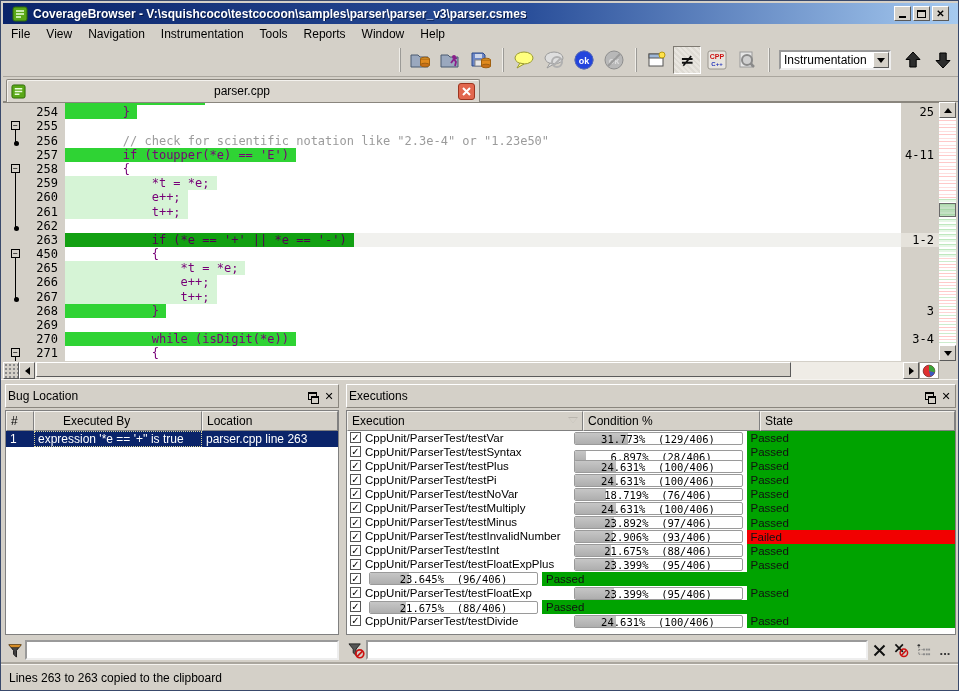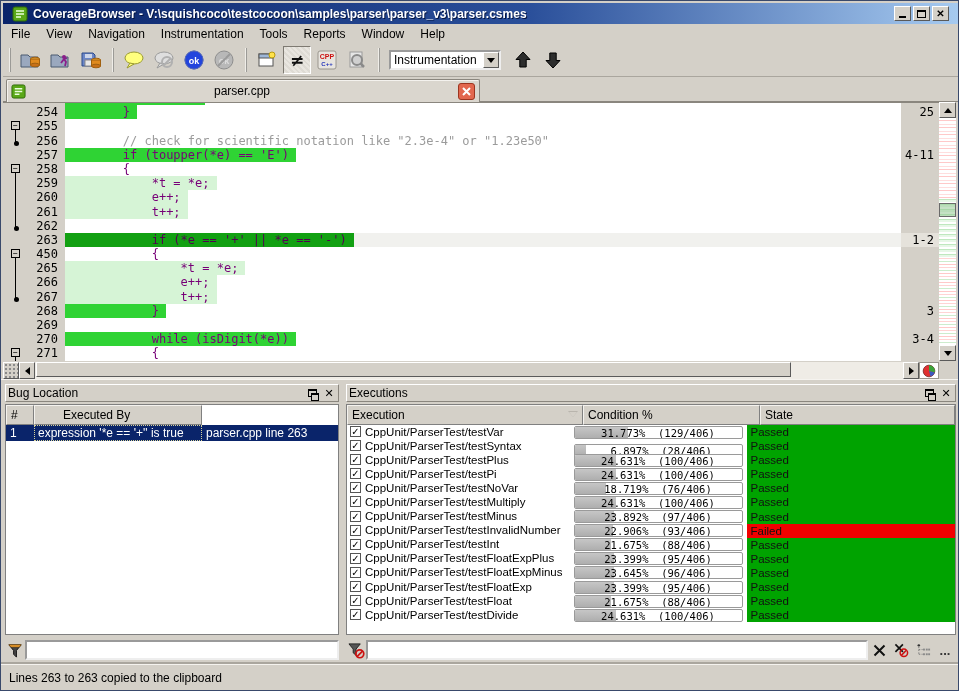--- a/index.html
+++ b/index.html
@@ -22,21 +22,21 @@
   .winbtn .minb { display:block; width:7px; height:2px; background:#000; margin-top:7px;}
   .winbtn .maxb { display:block; width:9px; height:8px; border:1px solid #000; border-top-width:2px;}
 
   
   .menubar { position:absolute; left:2px; top:23px; width:955px; height:20px;
     display:flex; align-items:center; font-size:12px; }
   .mi { padding:2px 8px; color:#000; }
 
   
   .toolbar { position:absolute; left:2px; top:43px; width:955px; height:33px;
-    display:flex; align-items:center; border-bottom:1px solid #aaa69e; }
+    display:flex; align-items:center; border-bottom:1px solid #aaa69e;justify-content:flex-end; }
   .handle { width:3px; height:24px; border-left:2px ridge #efede8; margin:0 4px 0 6px; }
   .tbtn { width:28px; height:28px; background:transparent; border:1px solid transparent;
     display:flex; align-items:center; justify-content:center; margin:0 1px; }
   .tbtn.pressed { border:1px solid; border-color:#7e7a72 #fff #fff #7e7a72;
     background:repeating-linear-gradient(45deg,#e9e6e0 0 2px,#dedbd4 2px 4px); }
   .neqg { font-size:17px; font-weight:bold; color:#111; font-family:"DejaVu Sans",sans-serif; }
   .combo { width:112px; height:20px; background:#fff; border:2px inset #eee;
     display:flex; align-items:center; margin-left:4px; }
   .combo .cval { flex:1; font-size:12px; padding-left:3px; white-space:nowrap; overflow:hidden;}
   .combo .cbtn { width:16px; height:16px; background:#d4d0c8; border:1px solid;
@@ -107,21 +107,21 @@
   .piebtn { width:20px; height:17px; background:#fff; border:1px solid #9a968e;
     display:flex; align-items:center; justify-content:center;}
   .corner { position:absolute; left:936px; top:260px; width:19px; height:17px; background:#d4d0c8;}
 
   
   .dockarea { position:absolute; left:0; top:378px; width:959px; height:285px; background:#d4d0c8;
     border-top:1px solid #f5f3ef; }
   .panel { position:absolute; top:4px; bottom:2px; display:flex; flex-direction:column; }
   .panel.bug { left:4px; width:334px; }
   .panel.exe { left:345px; width:610px; }
-  .ptitle { height:18px; display:flex; align-items:center; font-size:12px; color:#000;
+  .ptitle { height:24px; display:flex; align-items:center; font-size:12px; color:#000;
     padding:0 2px; border:1px solid; border-color:#fff #8a867e #8a867e #fff; background:#d4d0c8;}
   .ptitle .pt { flex:1; }
   .pico { width:14px; height:13px; display:flex; align-items:center; justify-content:center;
     font-size:11px; line-height:11px; color:#000; margin-left:3px;}
   .floatg { position:relative; width:9px; height:8px; border:1px solid #000; border-top-width:2px; background:#d4d0c8;}
   .floatg:before { content:""; position:absolute; left:2px; top:2px; width:6px; height:5px;
     border:1px solid #000; border-top-width:2px; background:#d4d0c8;}
   .ptable { flex:1; margin-top:2px; border:1px solid #808080; background:#fff;
     display:flex; flex-direction:column; overflow:hidden; }
   .thead { display:flex; height:20px; flex:none; }
@@ -511,20 +511,21 @@
         <span class="pt">Bug Location</span>
         <span class="pico">
             <span class="floatg"></span>
           </span>
         <span class="pico">✕</span>
       </div>
       <div class="ptable">
         <div class="thead">
           <span class="th bw1">#</span>
           <span class="th bw2">Executed By</span>
+          <span class="th bw3">Location</span>
         </div>
         <div class="tbody" id="bugRows">
             <div class="brow">
               <span class="bcell bw1">1</span>
               <span class="bcell bw2 focus">expression '*e == '+'' is true</span>
               <span class="bcell bw3">parser.cpp line 263</span>
             </div>
           </div>
       </div>
       <div class="filterrow">
@@ -658,21 +659,20 @@
               <span class="econd">
                 <span class="bar" style="display: block; margin-top: 0.5px;">
                   <span class="fill" style="width: 23.399%;"></span>
                   <span class="blabel">23.399%  (95/406)</span>
                 </span>
               </span>
               <span class="estate Passed">Passed</span>
             </div>
             <div class="erow">
               <span class="ecb">✓</span>
-              <span class="ename">CppUnit/ParserTest/testFloatExpMinus</span>
               <span class="econd">
                 <span class="bar" style="display: block; margin-top: 0.5px;">
                   <span class="fill" style="width: 23.645%;"></span>
                   <span class="blabel">23.645%  (96/406)</span>
                 </span>
               </span>
               <span class="estate Passed">Passed</span>
             </div>
             <div class="erow">
               <span class="ecb">✓</span>
@@ -680,21 +680,20 @@
               <span class="econd">
                 <span class="bar" style="display: block; margin-top: 0.5px;">
                   <span class="fill" style="width: 23.399%;"></span>
                   <span class="blabel">23.399%  (95/406)</span>
                 </span>
               </span>
               <span class="estate Passed">Passed</span>
             </div>
             <div class="erow">
               <span class="ecb">✓</span>
-              <span class="ename">CppUnit/ParserTest/testFloat</span>
               <span class="econd">
                 <span class="bar" style="display: block; margin-top: 0.5px;">
                   <span class="fill" style="width: 21.675%;"></span>
                   <span class="blabel">21.675%  (88/406)</span>
                 </span>
               </span>
               <span class="estate Passed">Passed</span>
             </div>
             <div class="erow">
               <span class="ecb">✓</span>

